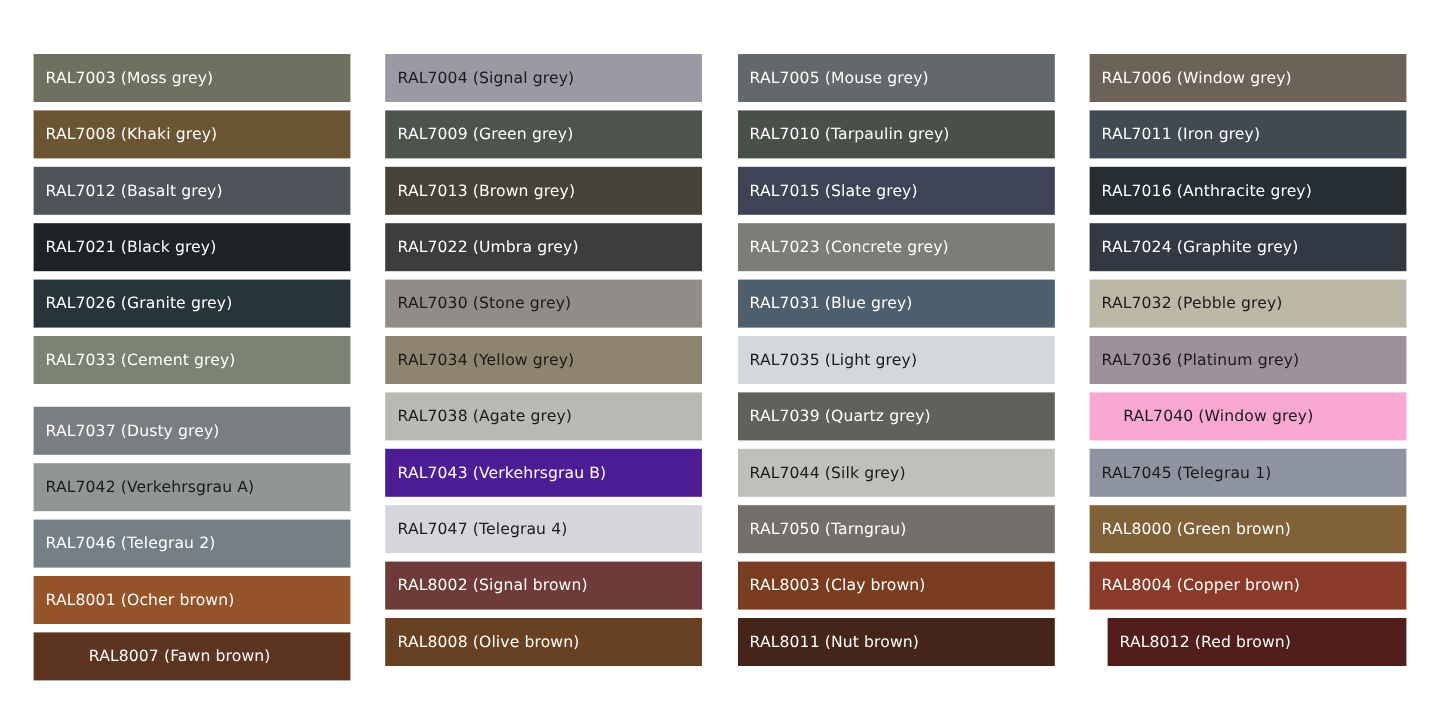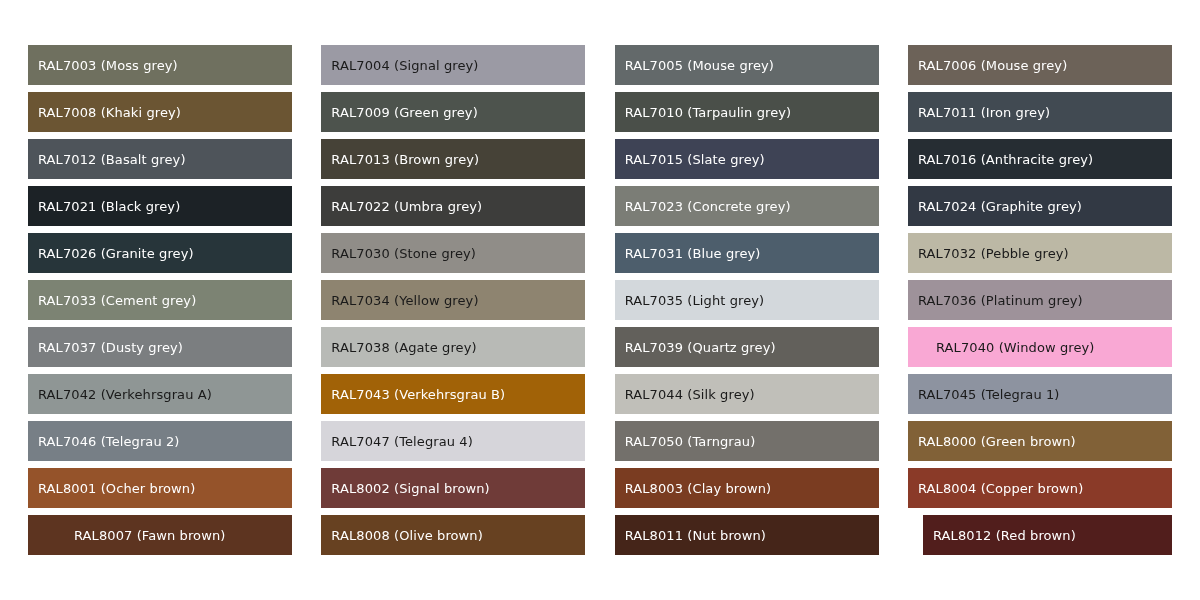--- a/index.html
+++ b/index.html
@@ -72,21 +72,21 @@
       </div>
       <div class="swatch text-light" style="background: rgb(28, 34, 38);">
         <span class="swatch-label">RAL7021 (Black grey)</span>
       </div>
       <div class="swatch text-light" style="background: rgb(39, 53, 58);">
         <span class="swatch-label">RAL7026 (Granite grey)</span>
       </div>
       <div class="swatch text-light" style="background: rgb(124, 131, 115);">
         <span class="swatch-label">RAL7033 (Cement grey)</span>
       </div>
-      <div class="swatch text-light" style="background: rgb(123, 126, 128);">
+      <div class="swatch text-light" style="background: rgb(123, 126, 128); margin-top: 12px;">
         <span class="swatch-label">RAL7037 (Dusty grey)</span>
       </div>
       <div class="swatch text-dark" style="background: rgb(143, 150, 149);">
         <span class="swatch-label">RAL7042 (Verkehrsgrau A)</span>
       </div>
       <div class="swatch text-light" style="background: rgb(119, 127, 134);">
         <span class="swatch-label">RAL7046 (Telegrau 2)</span>
       </div>
       <div class="swatch text-light" style="background: rgb(149, 83, 42);">
         <span class="swatch-label">RAL8001 (Ocher brown)</span>
@@ -110,21 +110,21 @@
       </div>
       <div class="swatch text-dark" style="background: rgb(144, 141, 136);">
         <span class="swatch-label">RAL7030 (Stone grey)</span>
       </div>
       <div class="swatch text-dark" style="background: rgb(142, 132, 112);">
         <span class="swatch-label">RAL7034 (Yellow grey)</span>
       </div>
       <div class="swatch text-dark" style="background: rgb(184, 186, 182);">
         <span class="swatch-label">RAL7038 (Agate grey)</span>
       </div>
-      <div class="swatch text-light" style="background: #a16207;">
+      <div class="swatch text-light" style="background: #4c1d95;">
         <span class="swatch-label">RAL7043 (Verkehrsgrau B)</span>
       </div>
       <div class="swatch text-dark" style="background: rgb(214, 213, 218);">
         <span class="swatch-label">RAL7047 (Telegrau 4)</span>
       </div>
       <div class="swatch text-light" style="background: rgb(111, 59, 56);">
         <span class="swatch-label">RAL8002 (Signal brown)</span>
       </div>
       <div class="swatch text-light" style="background: rgb(103, 65, 33);">
         <span class="swatch-label">RAL8008 (Olive brown)</span>
@@ -160,21 +160,21 @@
       </div>
       <div class="swatch text-light" style="background: rgb(122, 60, 33);">
         <span class="swatch-label">RAL8003 (Clay brown)</span>
       </div>
       <div class="swatch text-light" style="background: rgb(69, 37, 25);">
         <span class="swatch-label">RAL8011 (Nut brown)</span>
       </div>
     </div>
     <div class="swatch-column">
       <div class="swatch text-light" style="background: rgb(108, 98, 88);">
-        <span class="swatch-label">RAL7006 (Mouse grey)</span>
+        <span class="swatch-label">RAL7006 (Window grey)</span>
       </div>
       <div class="swatch text-light" style="background: rgb(65, 74, 82);">
         <span class="swatch-label">RAL7011 (Iron grey)</span>
       </div>
       <div class="swatch text-light" style="background: rgb(38, 45, 51);">
         <span class="swatch-label">RAL7016 (Anthracite grey)</span>
       </div>
       <div class="swatch text-light" style="background: rgb(50, 57, 68);">
         <span class="swatch-label">RAL7024 (Graphite grey)</span>
       </div>

